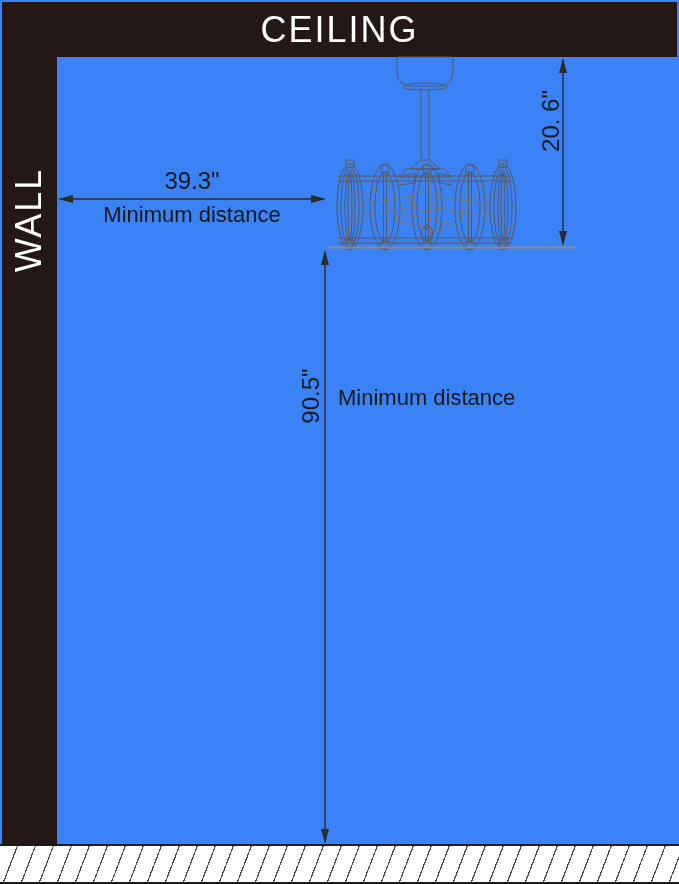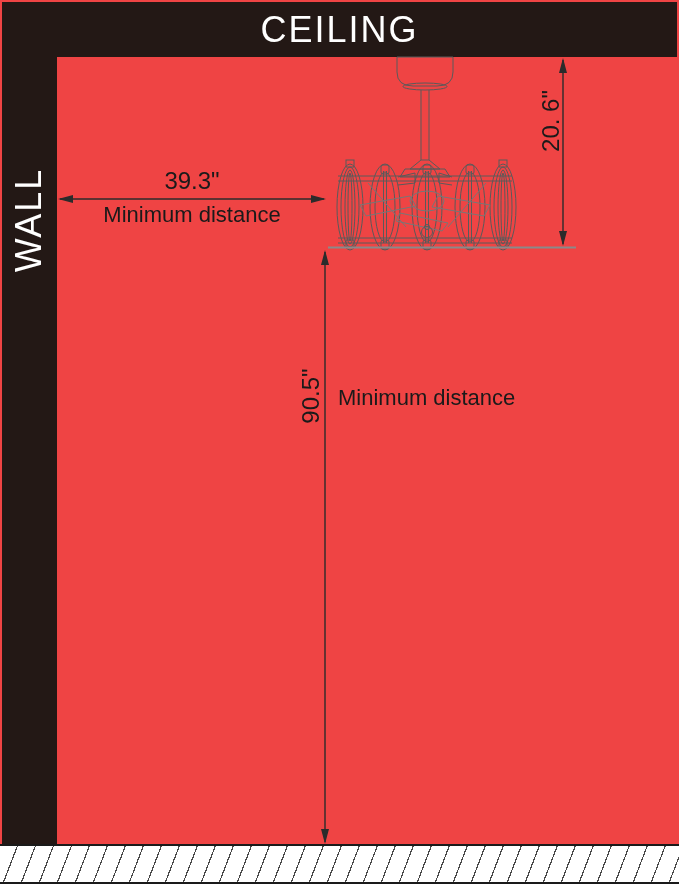--- a/index.html
+++ b/index.html
@@ -1,19 +1,19 @@
 <!DOCTYPE html>
 <html><head>
 <meta charset="utf-8">
 <style>
   html,body{margin:0;padding:0;background:#ffffff;}
   .stage{
     position:relative;
     width:679px;height:884px;
-    background:#ef4444;
+    background:#3b82f6;
     overflow:hidden;
     font-family:"Liberation Sans", sans-serif;
     -webkit-font-smoothing:antialiased;
   }
   
   .ceiling-bar{
     position:absolute;left:2px;top:2px;width:675px;height:55px;
     background:#231815;
   }
   .wall-bar{

